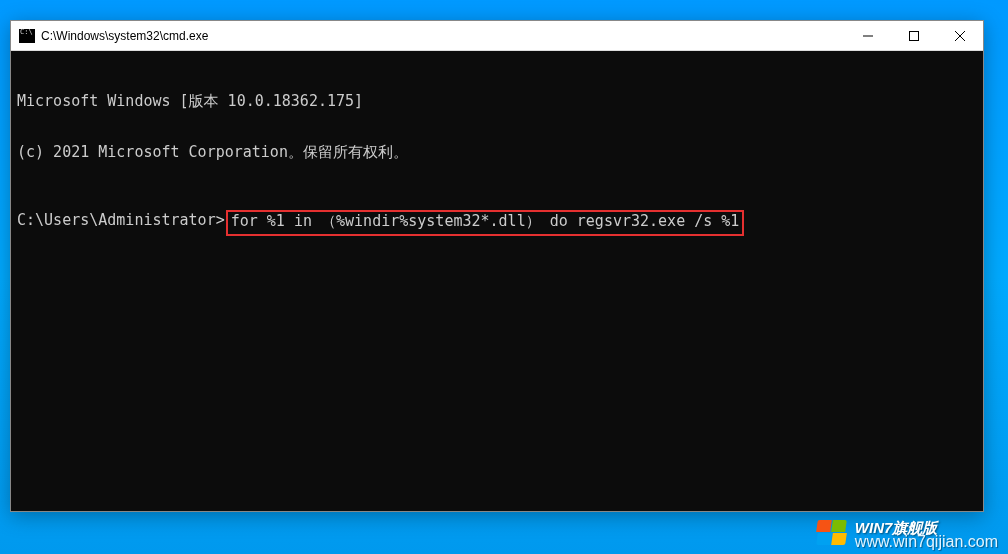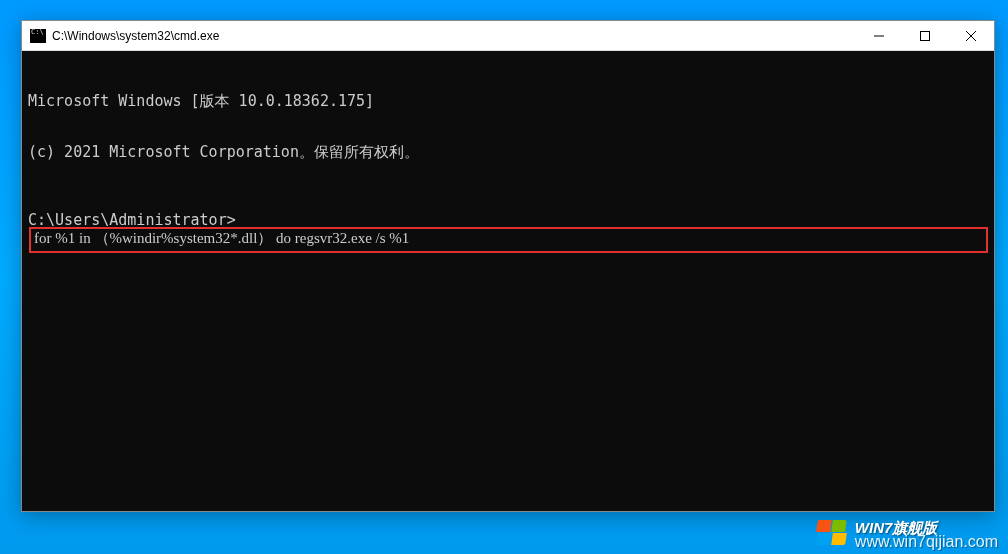--- a/index.html
+++ b/index.html
@@ -4,21 +4,21 @@
 <style>
   * { margin: 0; padding: 0; box-sizing: border-box; }
   html, body { width: 1008px; height: 554px; overflow: hidden; }
   body {
     background: linear-gradient(180deg, #0099ff 0%, #00aaff 50%, #0099ee 100%);
     font-family: "Segoe UI", Tahoma, sans-serif;
     position: relative;
   }
   .window {
     position: absolute;
-    left: 21px;
+    left: 10px;
     top: 20px;
     width: 974px;
     height: 492px;
     background: #0c0c0c;
     border: 1px solid #888;
     box-shadow: 0 4px 20px rgba(0,0,0,0.3);
   }
   .titlebar {
     height: 30px;
     background: #ffffff;
@@ -67,29 +67,28 @@
     padding: 8px 6px;
     font-family: "NSimSun","SimSun","Consolas",monospace;
     font-size: 15px;
     line-height: 17px;
     color: #cccccc;
     white-space: pre;
     letter-spacing: 0px;
     position: relative;
   }
   .term-line { display: block; }
-  .prompt-row { position: relative; display: flex; margin-top: 17px; flex-direction: column;}
+  .prompt-row { position: relative; display: flex; margin-top: 17px;}
   .highlight-box {
     border: 2px solid #e53030;
     padding: 0 3px 3px 3px;
     margin-top: -2px;
     margin-left: 1px;
     display: inline-block;
     line-height: 19px;
-    font-family: Liberation Serif, serif;
   }
   .watermark {
     position: absolute;
     right: 10px;
     bottom: 6px;
     display: flex;
     align-items: flex-end;
     gap: 6px;
   }
   .wm-flag {

